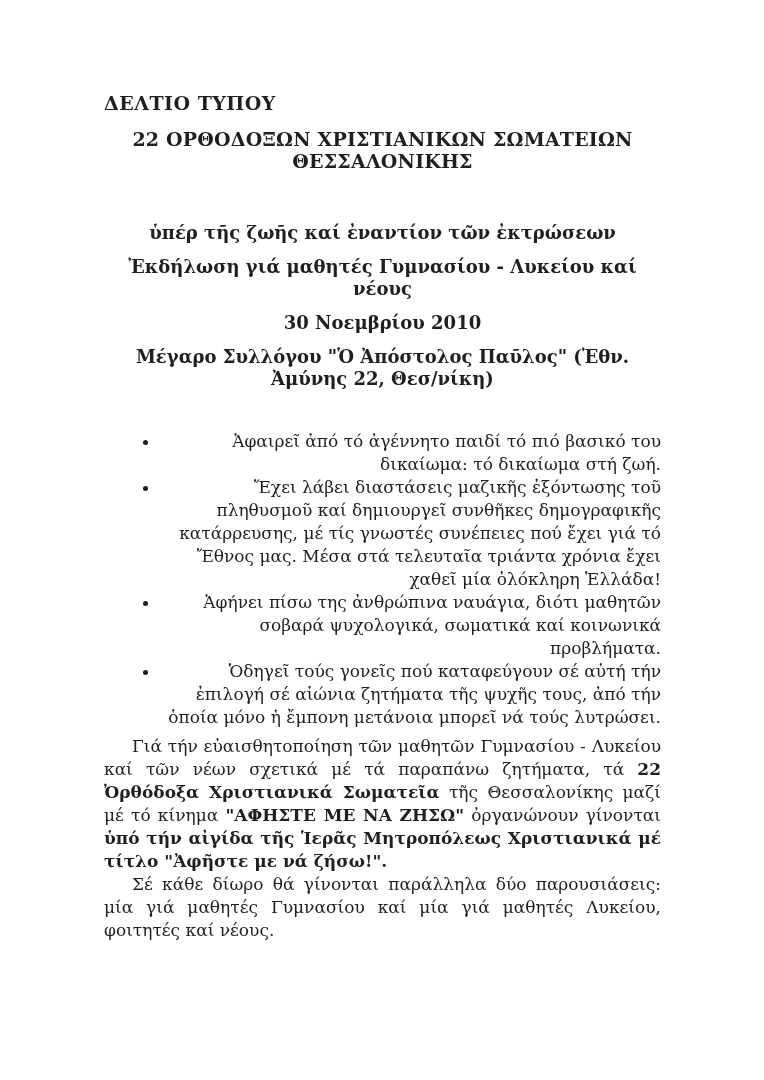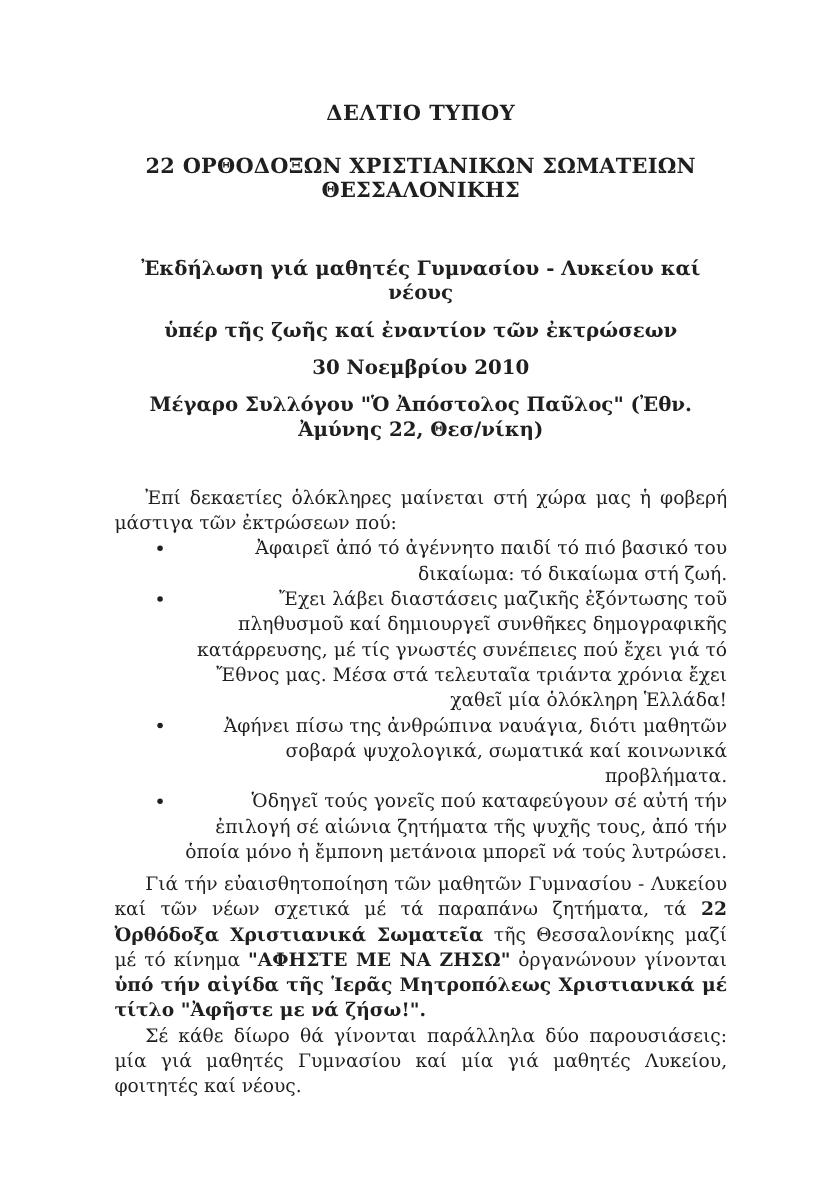--- a/index.html
+++ b/index.html
@@ -17,26 +17,25 @@
   }
   .content {
     position: absolute;
     left: 104px; top: 92px;
     width: 557px;
   }
   
   .doc-title {
     margin: 0;
     font-size: 19px; font-weight: bold;
-    text-align: center;
     line-height: 22px;
     letter-spacing: 0.5px;
   }
   .org-title {
-    margin: 26px 0 0 0;
+    margin: 14px 0 0 0;
     font-size: 19px; font-weight: bold;
     text-align: center;
     line-height: 22px;
     letter-spacing: 0.2px;
   }
   
   .event-block { margin-top: 50px; }
   .event-line {
     font-size: 18px; font-weight: bold;
     text-align: center;
@@ -70,29 +69,28 @@
 </head>
 <body>
 
 <div class="page">
   <div class="content">
 
     <h1 class="doc-title">ΔΕΛΤΙΟ ΤΥΠΟΥ</h1>
     <h2 class="org-title">22 ΟΡΘΟΔΟΞΩΝ ΧΡΙΣΤΙΑΝΙΚΩΝ ΣΩΜΑΤΕΙΩΝ ΘΕΣΣΑΛΟΝΙΚΗΣ</h2>
 
     <div class="event-block">
+      <div class="event-line">ὑπέρ τῆς ζωῆς καί ἐναντίον τῶν ἐκτρώσεων</div>
       <div class="event-line">Ἐκδήλωση γιά μαθητές Γυμνασίου - Λυκείου καί νέους</div>
-      <div class="event-line">ὑπέρ τῆς ζωῆς καί ἐναντίον τῶν ἐκτρώσεων</div>
       <div class="event-line">30 Νοεμβρίου 2010</div>
       <div class="event-line">Μέγαρο Συλλόγου "Ὁ Ἀπόστολος Παῦλος" (Ἐθν. Ἀμύνης 22, Θεσ/νίκη)</div>
     </div>
 
     <div class="body-block">
 
-      <p class="para">Ἐπί δεκαετίες ὁλόκληρες μαίνεται στή χώρα μας ἡ φοβερή μάστιγα τῶν ἐκτρώσεων πού:</p>
 
       <ul class="bullet-list">
         <li>Ἀφαιρεῖ ἀπό τό ἀγέννητο παιδί τό πιό βασικό του δικαίωμα: τό δικαίωμα στή ζωή.</li>
         <li>Ἔχει λάβει διαστάσεις μαζικῆς ἐξόντωσης τοῦ πληθυσμοῦ καί δημιουργεῖ συνθῆκες δημογραφικῆς κατάρρευσης, μέ τίς γνωστές συνέπειες πού ἔχει γιά τό Ἔθνος μας. Μέσα στά τελευταῖα τριάντα χρόνια ἔχει χαθεῖ μία ὁλόκληρη Ἑλλάδα!</li>
         <li>Ἀφήνει πίσω της ἀνθρώπινα ναυάγια, διότι μαθητῶν σοβαρά ψυχολογικά, σωματικά καί κοινωνικά προβλήματα.</li>
         <li>Ὁδηγεῖ τούς γονεῖς πού καταφεύγουν σέ αὐτή τήν ἐπιλογή σέ αἰώνια ζητήματα τῆς ψυχῆς τους, ἀπό τήν ὁποία μόνο ἡ ἔμπονη μετάνοια μπορεῖ νά τούς λυτρώσει.</li>
       </ul>
 
       <p class="para spaced"><span>Γιά τήν εὐαισθητοποίηση τῶν μαθητῶν Γυμνασίου - Λυκείου καί τῶν νέων σχετικά μέ τά παραπάνω ζητήματα, τά </span><b>22 Ὀρθόδοξα Χριστιανικά Σωματεῖα</b><span> τῆς Θεσσαλονίκης μαζί μέ τό κίνημα </span><b>"ΑΦΗΣΤΕ ΜΕ ΝΑ ΖΗΣΩ"</b><span> ὀργανώνουν γίνονται </span><b>ὑπό τήν αἰγίδα τῆς Ἱερᾶς Μητροπόλεως Χριστιανικά μέ τίτλο "Ἀφῆστε με νά ζήσω!".</b></p>
 

